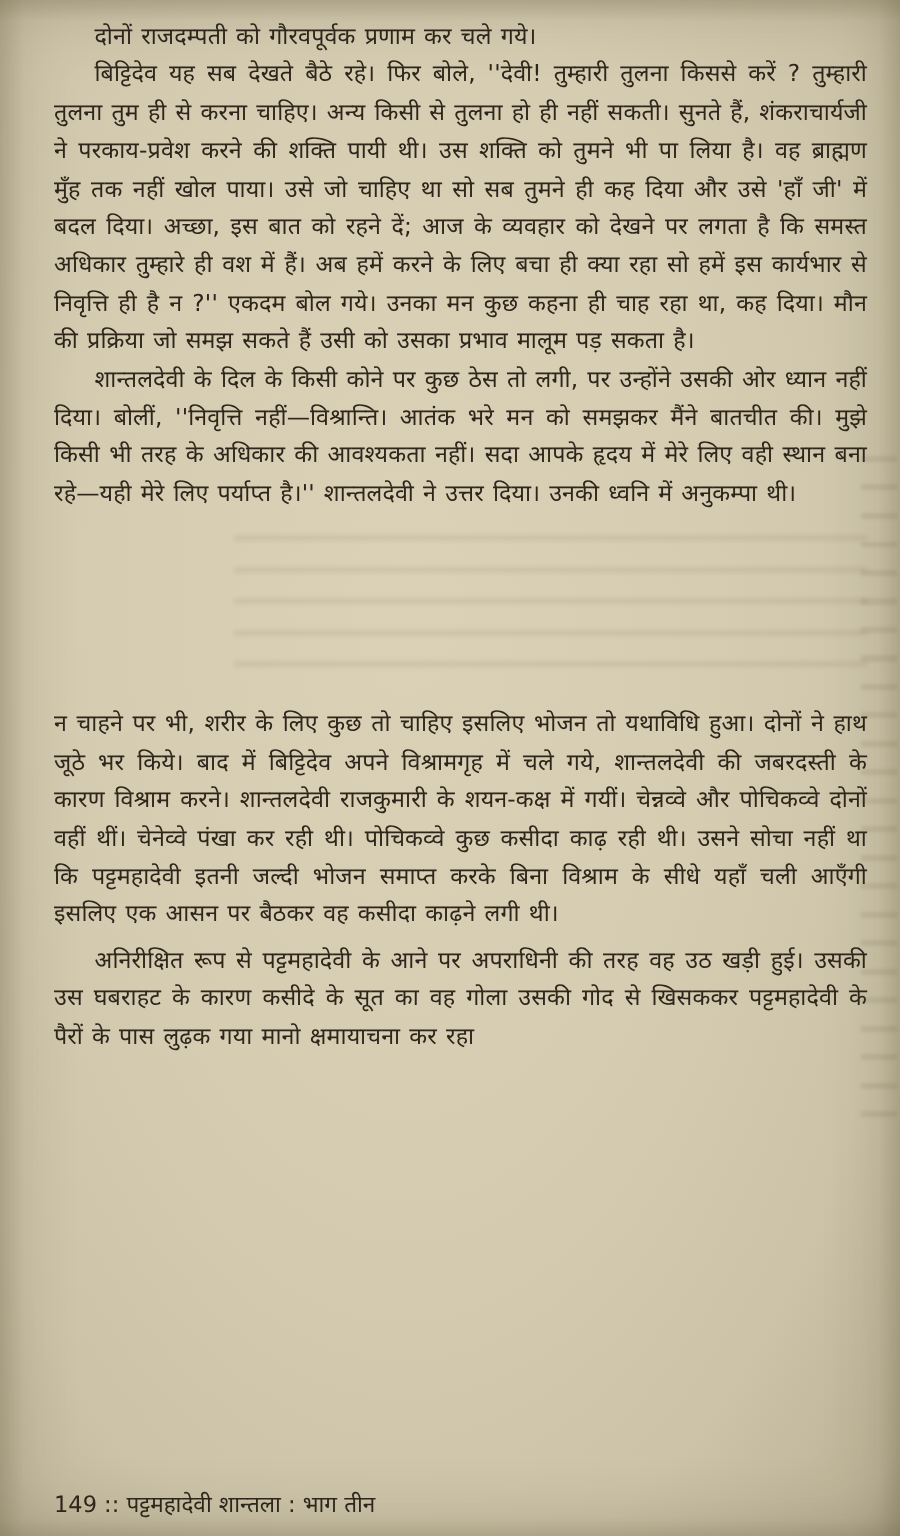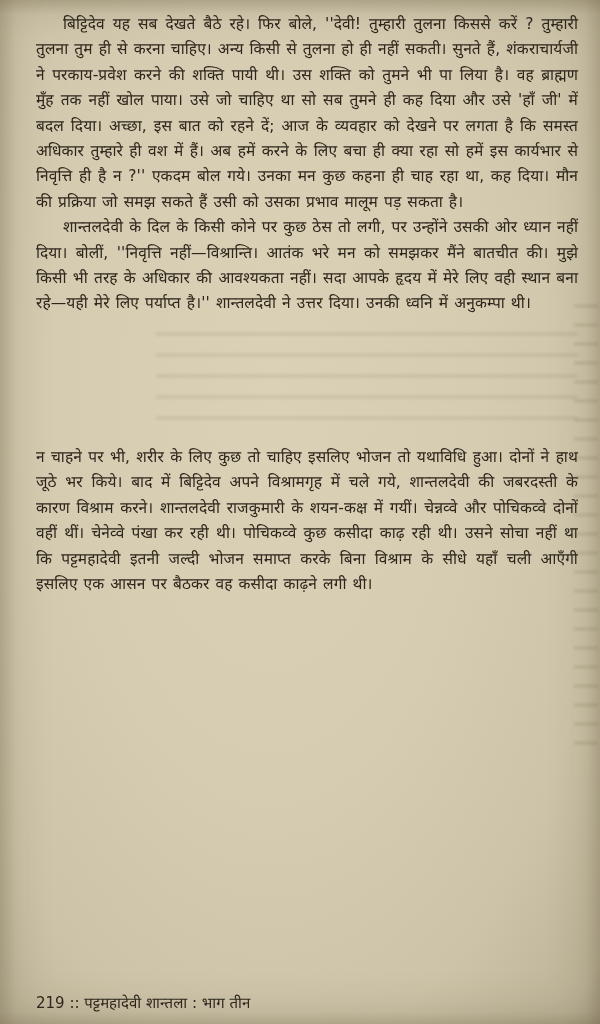--- a/index.html
+++ b/index.html
@@ -81,34 +81,36 @@
     white-space: nowrap;
   }
 </style>
 </head>
 <body>
 
 <div class="page">
 
   <div class="text-block">
 
+    <p class="para indent">दोनों राजदम्पती को गौरवपूर्वक प्रणाम कर चले गये।</p>
 
     <p class="para indent">बिट्टिदेव यह सब देखते बैठे रहे। फिर बोले, ''देवी! तुम्हारी तुलना किससे करें ? तुम्हारी तुलना तुम ही से करना चाहिए। अन्य किसी से तुलना हो ही नहीं सकती। सुनते हैं, शंकराचार्यजी ने परकाय-प्रवेश करने की शक्ति पायी थी। उस शक्ति को तुमने भी पा लिया है। वह ब्राह्मण मुँह तक नहीं खोल पाया। उसे जो चाहिए था सो सब तुमने ही कह दिया और उसे 'हाँ जी' में बदल दिया। अच्छा, इस बात को रहने दें; आज के व्यवहार को देखने पर लगता है कि समस्त अधिकार तुम्हारे ही वश में हैं। अब हमें करने के लिए बचा ही क्या रहा सो हमें इस कार्यभार से निवृत्ति ही है न ?'' एकदम बोल गये। उनका मन कुछ कहना ही चाह रहा था, कह दिया। मौन की प्रक्रिया जो समझ सकते हैं उसी को उसका प्रभाव मालूम पड़ सकता है।</p>
 
     <p class="para indent">शान्तलदेवी के दिल के किसी कोने पर कुछ ठेस तो लगी, पर उन्होंने उसकी ओर ध्यान नहीं दिया। बोलीं, ''निवृत्ति नहीं—विश्रान्ति। आतंक भरे मन को समझकर मैंने बातचीत की। मुझे किसी भी तरह के अधिकार की आवश्यकता नहीं। सदा आपके हृदय में मेरे लिए वही स्थान बना रहे—यही मेरे लिए पर्याप्त है।'' शान्तलदेवी ने उत्तर दिया। उनकी ध्वनि में अनुकम्पा थी।</p>
 
 
     <div class="section-gap">
       <div class="bleed-gap"></div>
     </div>
 
     <p class="para">न चाहने पर भी, शरीर के लिए कुछ तो चाहिए इसलिए भोजन तो यथाविधि हुआ। दोनों ने हाथ जूठे भर किये। बाद में बिट्टिदेव अपने विश्रामगृह में चले गये, शान्तलदेवी की जबरदस्ती के कारण विश्राम करने। शान्तलदेवी राजकुमारी के शयन-कक्ष में गयीं। चेन्नव्वे और पोचिकव्वे दोनों वहीं थीं। चेनेव्वे पंखा कर रही थी। पोचिकव्वे कुछ कसीदा काढ़ रही थी। उसने सोचा नहीं था कि पट्टमहादेवी इतनी जल्दी भोजन समाप्त करके बिना विश्राम के सीधे यहाँ चली आएँगी इसलिए एक आसन पर बैठकर वह कसीदा काढ़ने लगी थी।</p>
 
+    <p class="para indent space-top">अनिरीक्षित रूप से पट्टमहादेवी के आने पर अपराधिनी की तरह वह उठ खड़ी हुई। उसकी उस घबराहट के कारण कसीदे के सूत का वह गोला उसकी गोद से खिसककर पट्टमहादेवी के पैरों के पास लुढ़क गया मानो क्षमायाचना कर रहा</p>
 
   </div>
 
   <div class="bleed-edge"></div>
 
   <div class="footer">
-    <span>219 :: पट्टमहादेवी शान्तला : भाग तीन</span>
+    <span>149 :: पट्टमहादेवी शान्तला : भाग तीन</span>
   </div>
 
 </div>
 
 </body></html>

